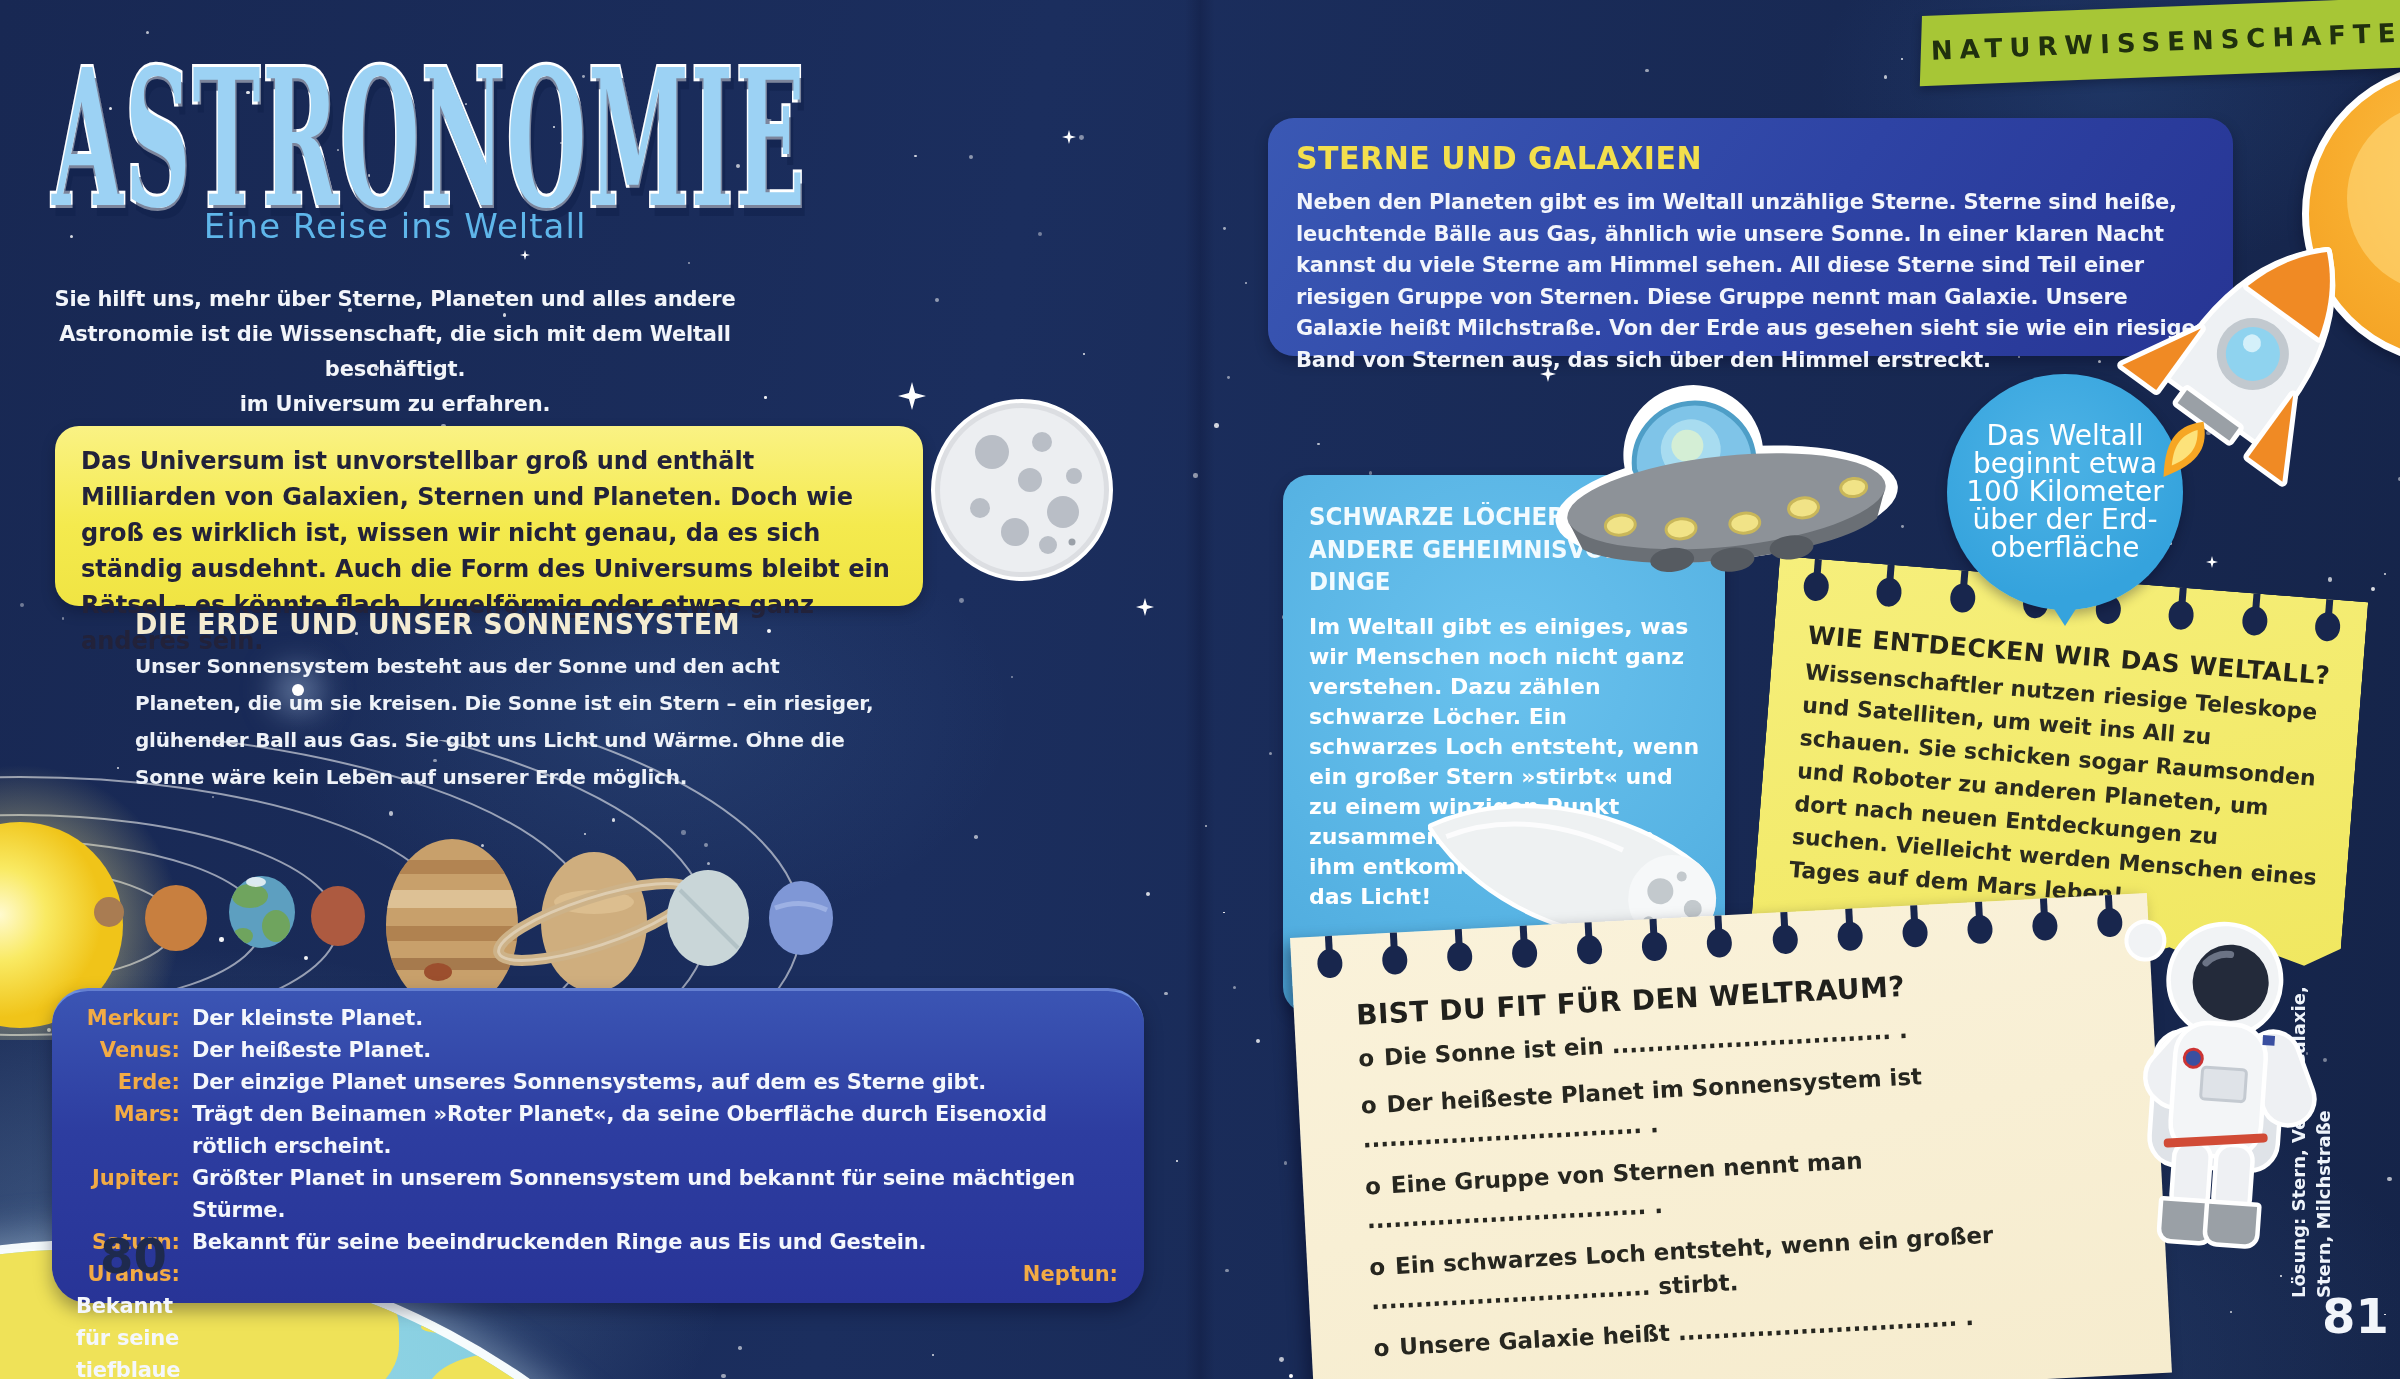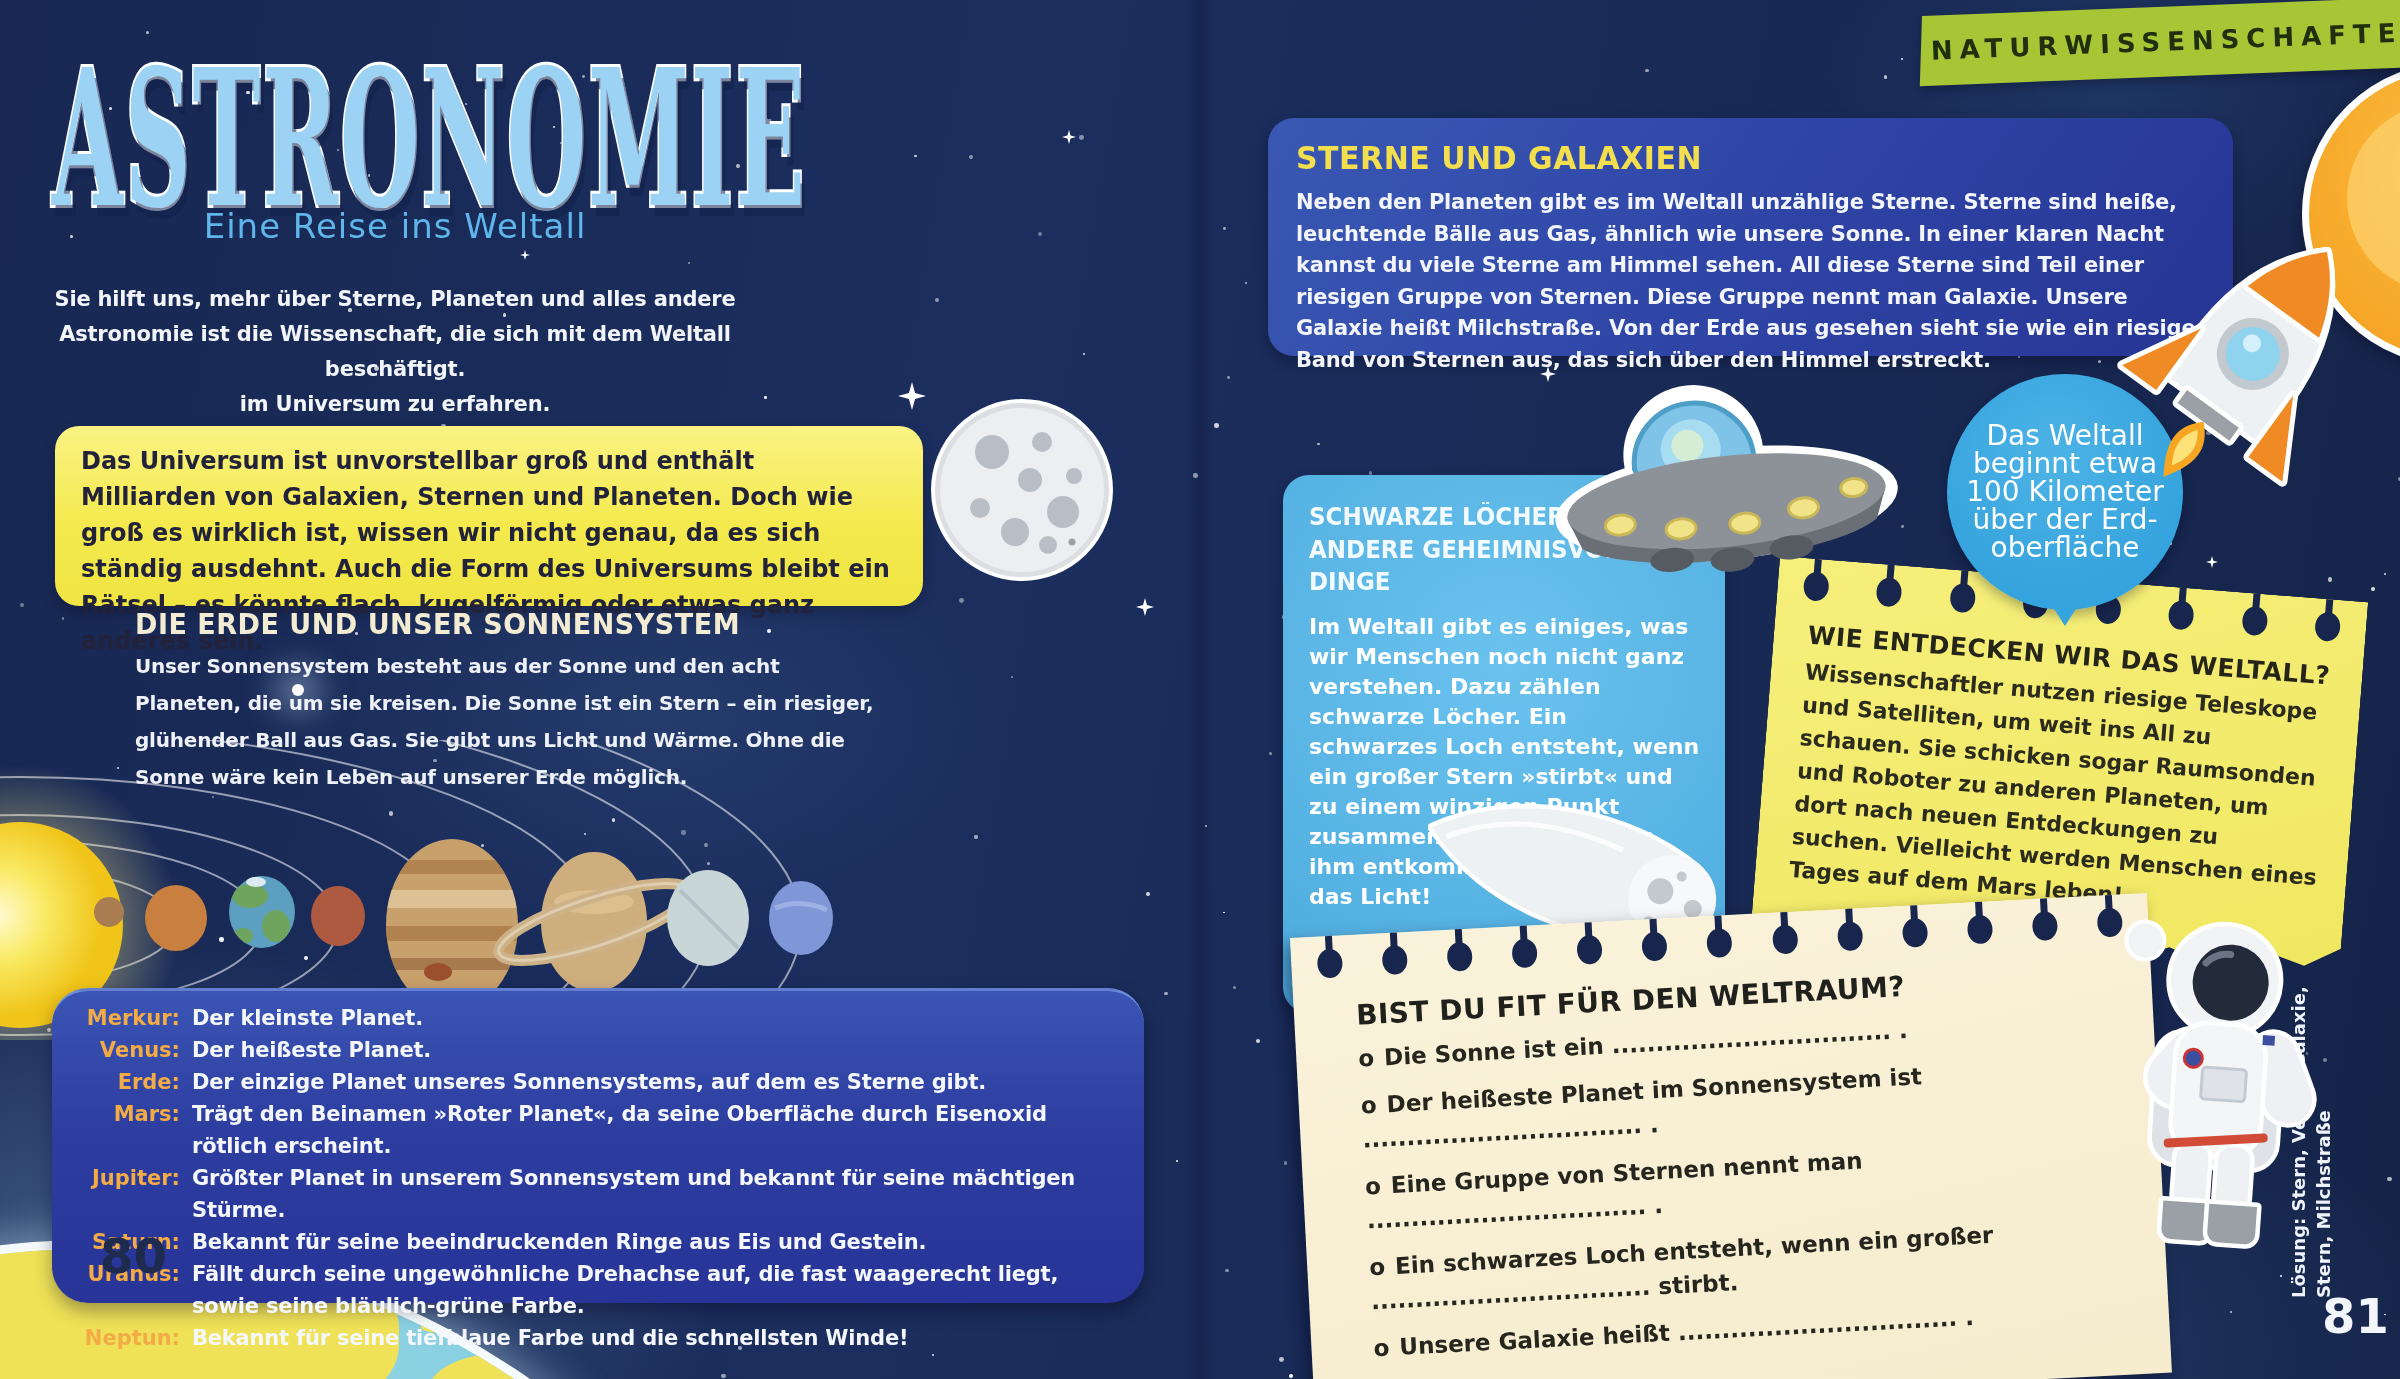--- a/index.html
+++ b/index.html
@@ -434,21 +434,20 @@
       <span class="fact-desc">Der heißeste Planet.</span>
       <span class="fact-name">Erde:</span>
       <span class="fact-desc">Der einzige Planet unseres Sonnensystems, auf dem es Sterne gibt.</span>
       <span class="fact-name">Mars:</span>
       <span class="fact-desc">Trägt den Beinamen »Roter Planet«, da seine Oberfläche durch Eisenoxid rötlich erscheint.</span>
       <span class="fact-name">Jupiter:</span>
       <span class="fact-desc">Größter Planet in unserem Sonnensystem und bekannt für seine mächtigen Stürme.</span>
       <span class="fact-name">Saturn:</span>
       <span class="fact-desc">Bekannt für seine beeindruckenden Ringe aus Eis und Gestein.</span>
       <span class="fact-name">Uranus:</span>
-      <span class="fact-desc">Fällt durch seine ungewöhnliche Drehachse auf, die fast waagerecht liegt, sowie seine bläulich-grüne Farbe.</span>
       <span class="fact-name">Neptun:</span>
       <span class="fact-desc">Bekannt für seine tiefblaue Farbe und die schnellsten Winde!</span>
     </div>
   </div>
 
   <div class="earth-globe">
     <div class="land" style="left:590px;top:-20px;width:480px;height:215px;border-radius:46%;"></div>
     <div class="land" style="left:1054px;top:52px;width:26px;height:12px;border-radius:50%;"></div>
     <div class="land" style="left:1092px;top:72px;width:40px;height:12px;border-radius:50%;"></div>
     <div class="land" style="left:1098px;top:104px;width:170px;height:90px;border-radius:45%;"></div>

